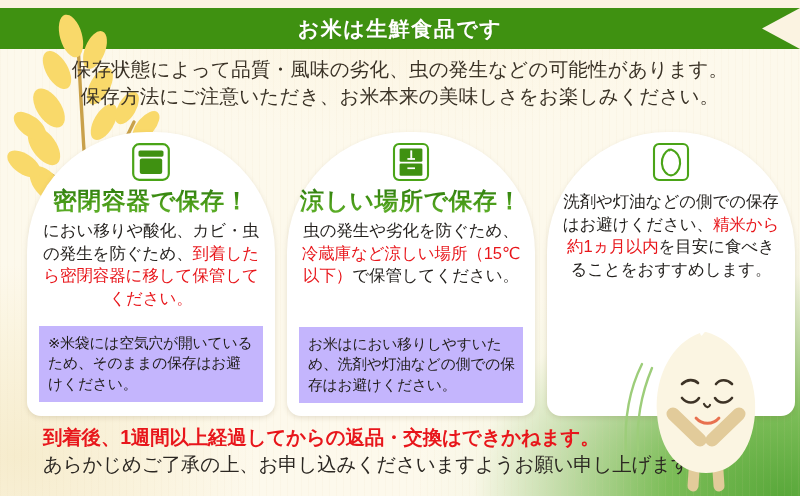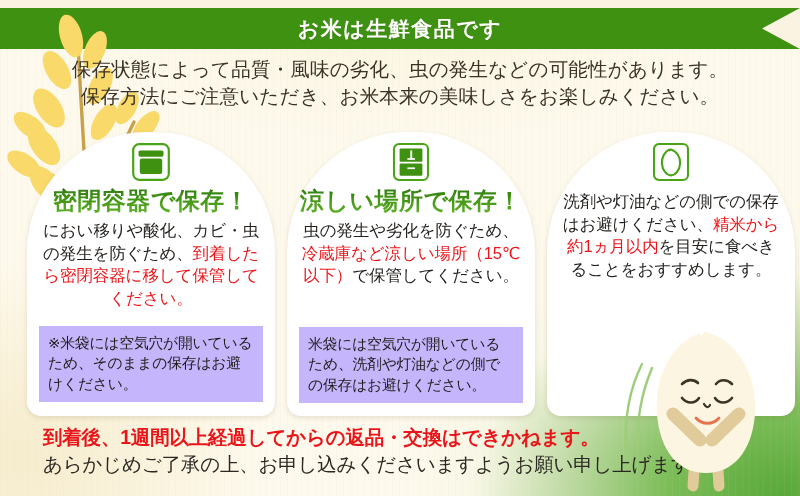--- a/index.html
+++ b/index.html
@@ -205,21 +205,21 @@
           <rect x="7.6" y="21.4" width="22.8" height="12.4" rx="1.4" fill="#3f9111"></rect>
           <rect x="18.3" y="8.4" width="1.9" height="9" fill="#ffffff"></rect>
           <rect x="15.4" y="16.1" width="7.6" height="1.7" fill="#ffffff"></rect>
           <rect x="15.4" y="25.4" width="7.6" height="1.7" fill="#ffffff"></rect>
         </svg>
       </div>
       <div class="card-title">涼しい場所で保存！</div>
       <div class="card-body">
         <span>虫の発生や劣化を防ぐため、</span><span class="hl">冷蔵庫など涼しい場所（15℃以下）</span><span>で保管してください。</span>
       </div>
-      <div class="note">米袋には空気穴が開いているため、洗剤や灯油などの側での保存はお避けください。</div>
+      <div class="note">お米はにおい移りしやすいため、洗剤や灯油などの側での保存はお避けください。</div>
     </div>
 
     <div class="card c3">
       <div class="card-icon">
         <svg width="38" height="40" viewBox="0 0 38 40">
           <rect x="2" y="2" width="34" height="36" rx="5" fill="none" stroke="#4aa417" stroke-width="2.1"></rect>
           <path d="M19 7.5 C 24.6 9.2, 28.6 15.2, 28.1 21.6 C 27.6 28.2, 23.4 33.4, 19 33.4 C 14.6 33.4, 10.4 28.2, 9.9 21.6 C 9.4 15.0, 13.2 9.6, 17.0 7.6 C 17.4 9.6, 17.7 7.2, 19 7.5 Z" fill="none" stroke="#4aa417" stroke-width="2.1" stroke-linejoin="round"></path>
         </svg>
       </div>
       <div class="card-body">

